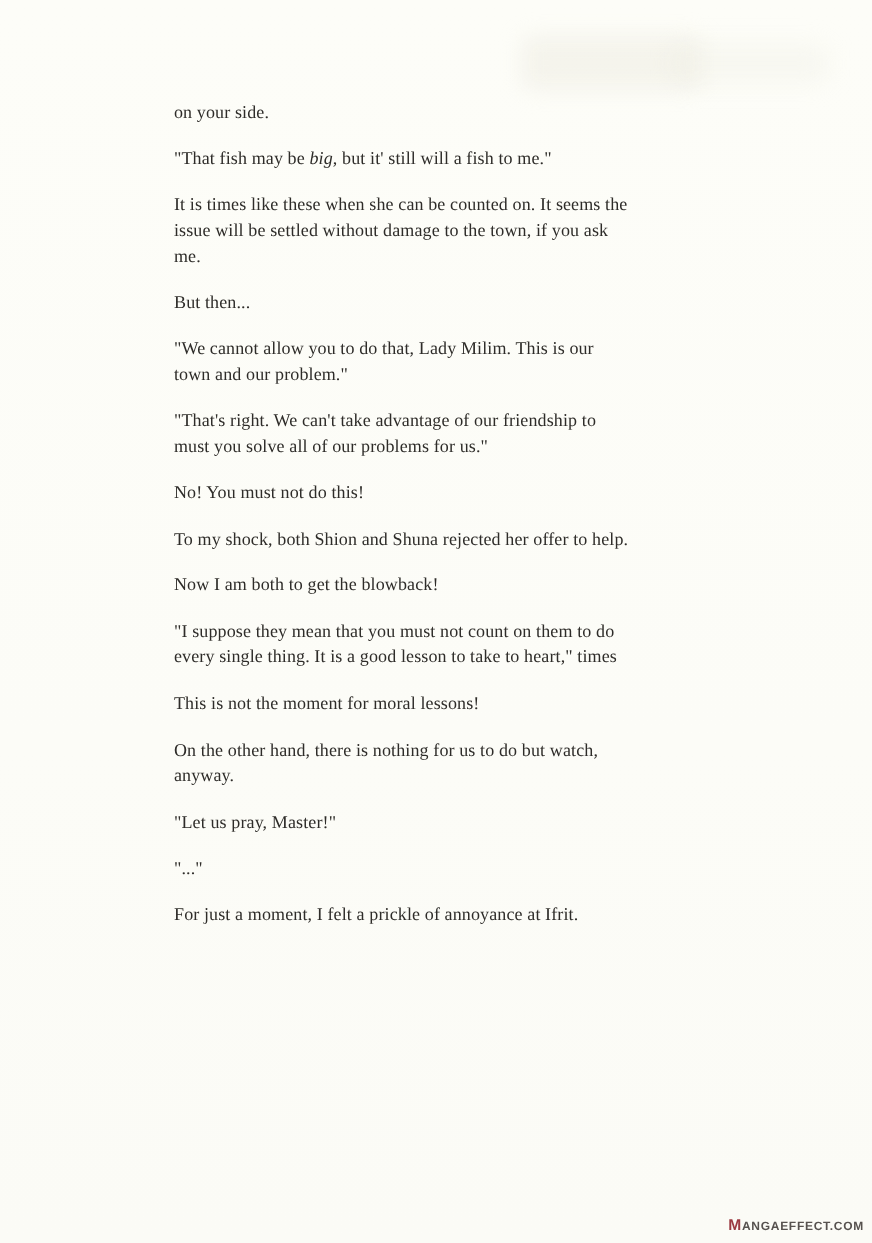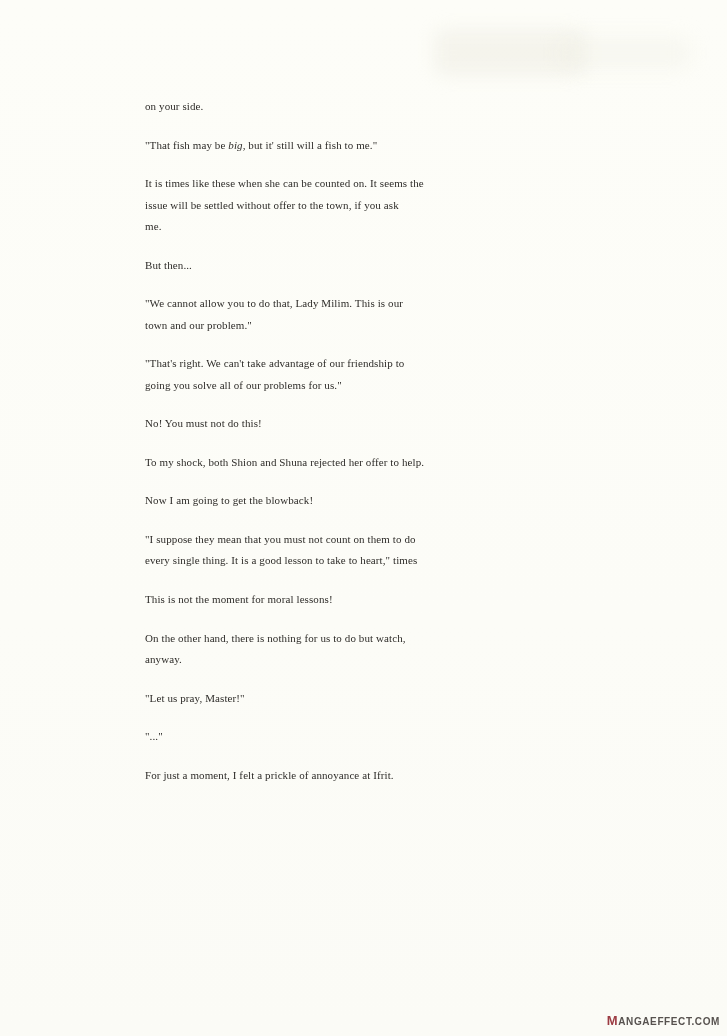--- a/index.html
+++ b/index.html
@@ -36,24 +36,24 @@
     top: 38px;
     width: 130px;
     height: 30px;
     background: rgba(238, 237, 227, 0.35);
     filter: blur(10px);
     border-radius: 8px;
   }
   .text-column {
     position: absolute;
     left: 145px;
-    top: 96px;
+    top: 84px;
     width: 462px;
     color: #2e2c29;
-    font-size: 11px;
+    font-size: 15px;
     line-height: 21.4px;
     letter-spacing: 0.1px;
   }
   .text-column p {
     margin: 0 0 17.2px 0;
   }
   .ln {
     display: block;
   }
   .text-column em {
@@ -88,48 +88,48 @@
     <p>
       <span class="ln">on your side.</span>
     </p>
 
     <p>
       <span>"That fish may be </span><em>big</em><span>, but it' still will a fish to me."</span>
     </p>
 
     <p>
       <span class="ln">It is times like these when she can be counted on. It seems the</span>
-      <span class="ln">issue will be settled without offer to the town, if you ask</span>
+      <span class="ln">issue will be settled without damage to the town, if you ask</span>
       <span class="ln">me.</span>
     </p>
 
     <p>
       <span class="ln">But then...</span>
     </p>
 
     <p>
       <span class="ln">"We cannot allow you to do that, Lady Milim. This is our</span>
       <span class="ln">town and our problem."</span>
     </p>
 
     <p>
       <span class="ln">"That's right. We can't take advantage of our friendship to</span>
-      <span class="ln">going you solve all of our problems for us."</span>
+      <span class="ln">must you solve all of our problems for us."</span>
     </p>
 
     <p>
       <span class="ln">No! You must not do this!</span>
     </p>
 
     <p>
       <span class="ln">To my shock, both Shion and Shuna rejected her offer to help.</span>
     </p>
 
     <p>
-      <span class="ln">Now I am going to get the blowback!</span>
+      <span class="ln">Now I am both to get the blowback!</span>
     </p>
 
 
     <p>
       <span class="ln">"I suppose they mean that you must not count on them to do</span>
       <span class="ln">every single thing. It is a good lesson to take to heart," times</span>
     </p>
 
     <p>
       <span class="ln">This is not the moment for moral lessons!</span>

